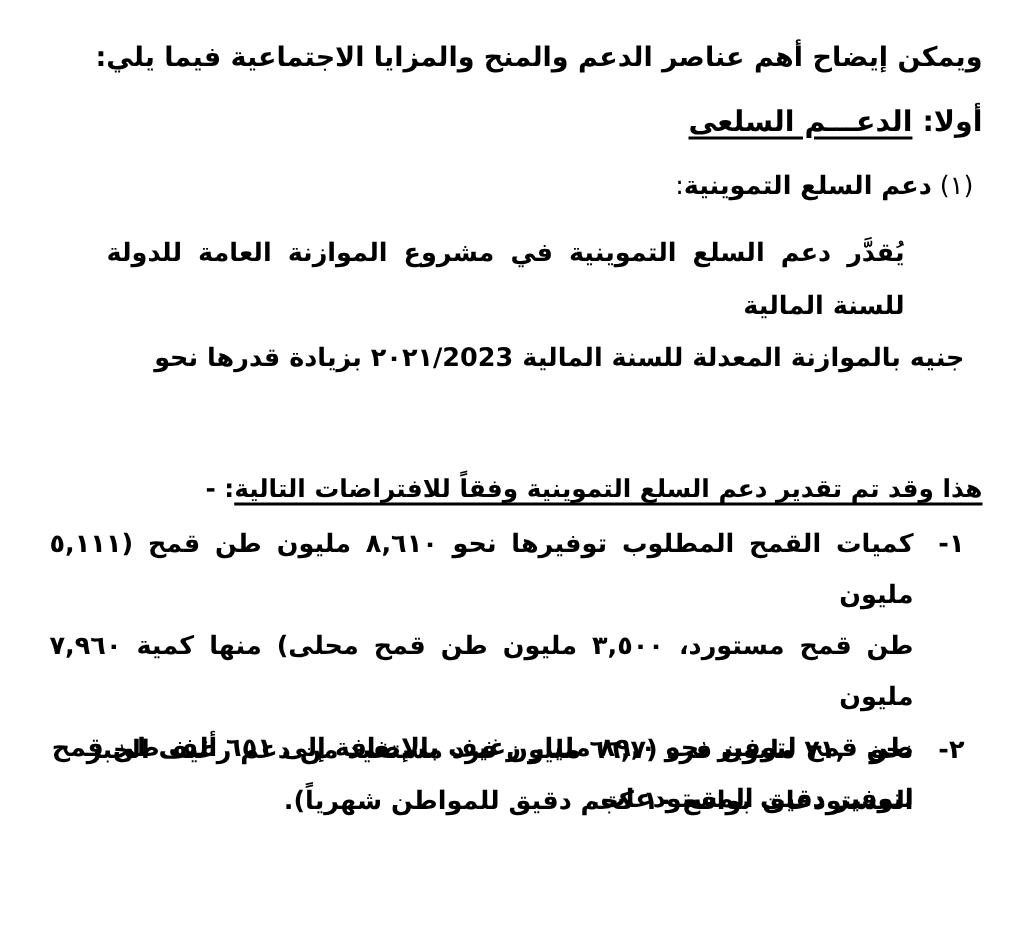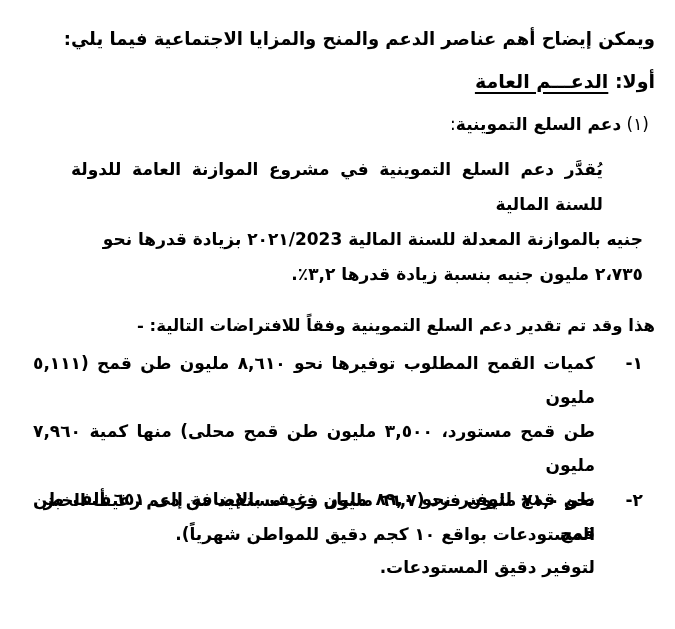--- a/index.html
+++ b/index.html
@@ -13,48 +13,47 @@
     .line { position: absolute; right: 0; white-space: nowrap; }
     .intro { top: 28px; right: 20px; font-size: 18px; font-weight: bold; }
     .h1 { top: 70px; right: 20px; font-size: 19px; font-weight: bold; }
     .h1 .u { text-decoration: underline; text-decoration-thickness: 2px; text-underline-offset: 4px; }
     .h2 { top: 114px; right: 26px; font-size: 17px; }
     .h2 .u { font-weight: bold; text-decoration-thickness: 2px; text-underline-offset: 4px; }
     .para { position: absolute; right: 32px; width: 600px; font-size: 17px; font-weight: bold; line-height: 35px; text-align: justify; text-align-last: right; }
     .p1 { top: 152px; }
     .p1 .first { padding-right: 40px; margin-left: 28px; }
     .h3 { top: 316px; right: 20px; font-size: 16.5px; font-weight: bold; }
-    .h3 .u { text-decoration-thickness: 2px; text-underline-offset: 4px; text-align: right; }
+    .h3 .u { text-decoration: underline; text-decoration-thickness: 2px; text-underline-offset: 4px; text-align: right; }
     .item { position: absolute; right: 32px; width: 610px; font-size: 17px; font-weight: bold; line-height: 34px; }
     .item .num { position: absolute; right: 0; top: 0; }
-    .item .txt { margin-right: 48px; text-align: justify; text-align-last: right; }
+    .item .txt { margin-right: 34px; text-align: justify; text-align-last: right; }
     .i1 { top: 346px; }
     .i2 { top: 483px; }
   </style>
 </head>
 <body>
 
 <div class="page">
 
   <div class="line intro">ويمكن إيضاح أهم عناصر الدعم والمنح والمزايا الاجتماعية فيما يلي:</div>
 
   <div class="line h1">
     <span>أولا:</span>
-    <span class="u">الدعـــم العامة</span>
+    <span class="u">الدعـــم السلعى</span>
   </div>
 
   <div class="line h2">
     <span>(١)</span>
     <span class="u">دعم السلع التموينية</span><span>:</span>
   </div>
 
   <div class="para p1">
     <div class="first">يُقدَّر دعم السلع التموينية في مشروع الموازنة العامة للدولة للسنة المالية</div>
     <div>جنيه بالموازنة المعدلة للسنة المالية ٢٠٢١/2023 بزيادة قدرها نحو</div>
-    <div>٢،٧٣٥ مليون جنيه بنسبة زيادة قدرها ٣,٢٪.</div>
   </div>
 
   <div class="line h3">
     <span class="u">هذا وقد تم تقدير دعم السلع التموينية وفقاً للافتراضات التالية</span><span>: -</span>
   </div>
 
   <div class="item i1">
     <span class="num">١-</span>
     <div class="txt">
       <div>كميات القمح المطلوب توفيرها نحو ٨,٦١٠ مليون طن قمح (٥,١١١ مليون</div>

